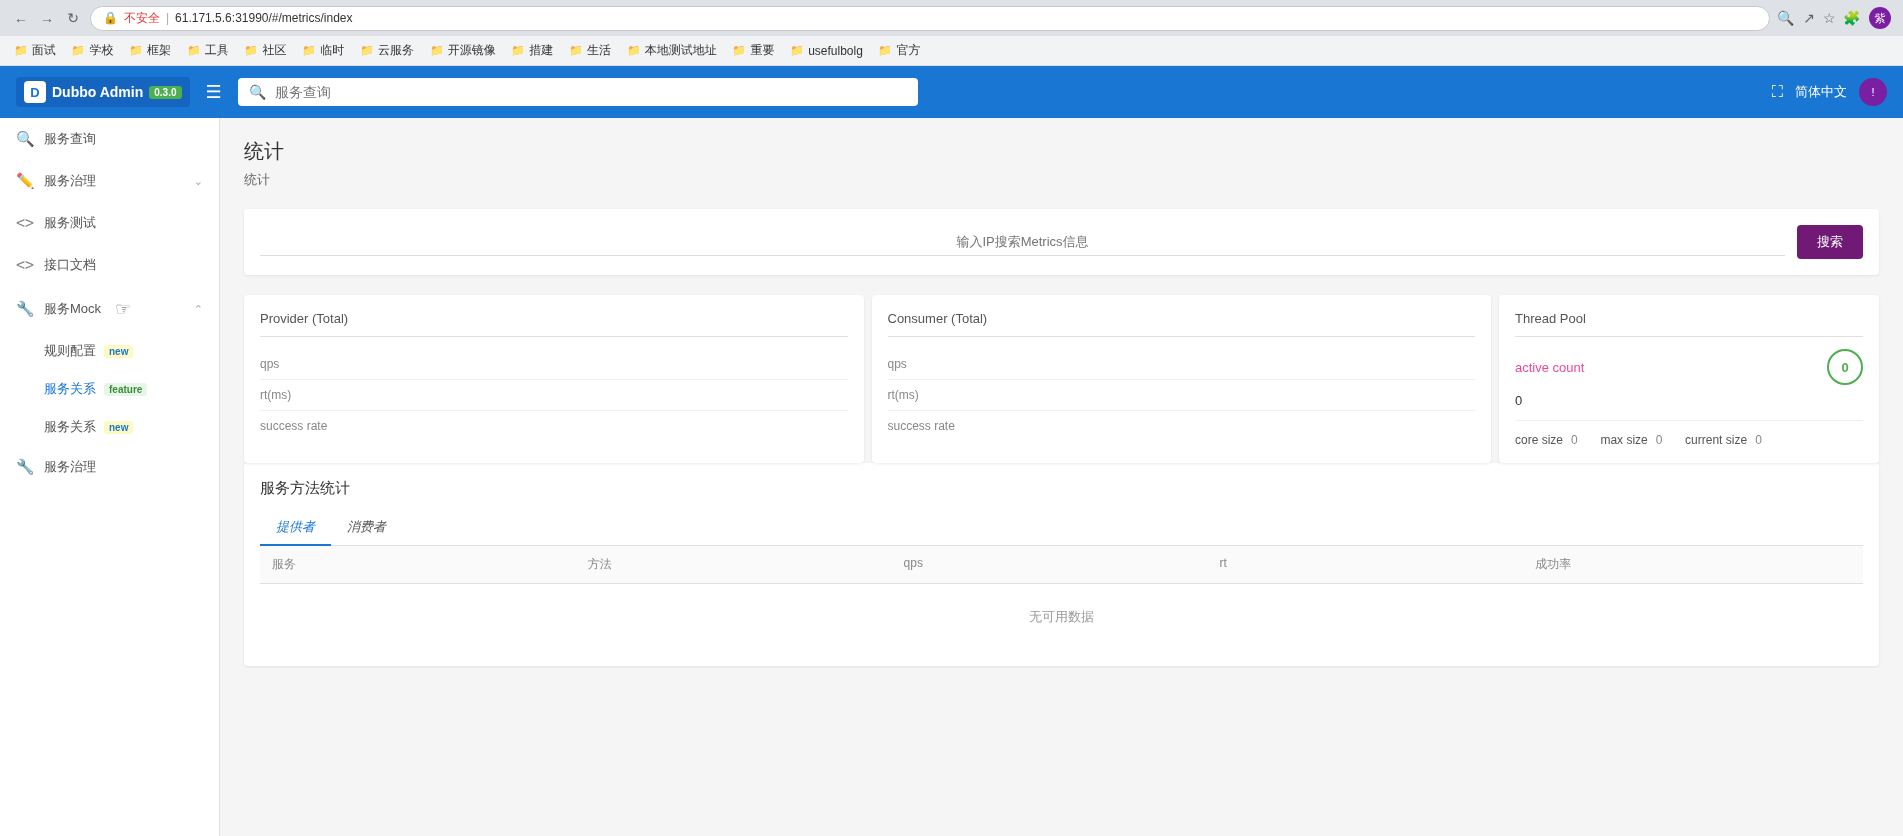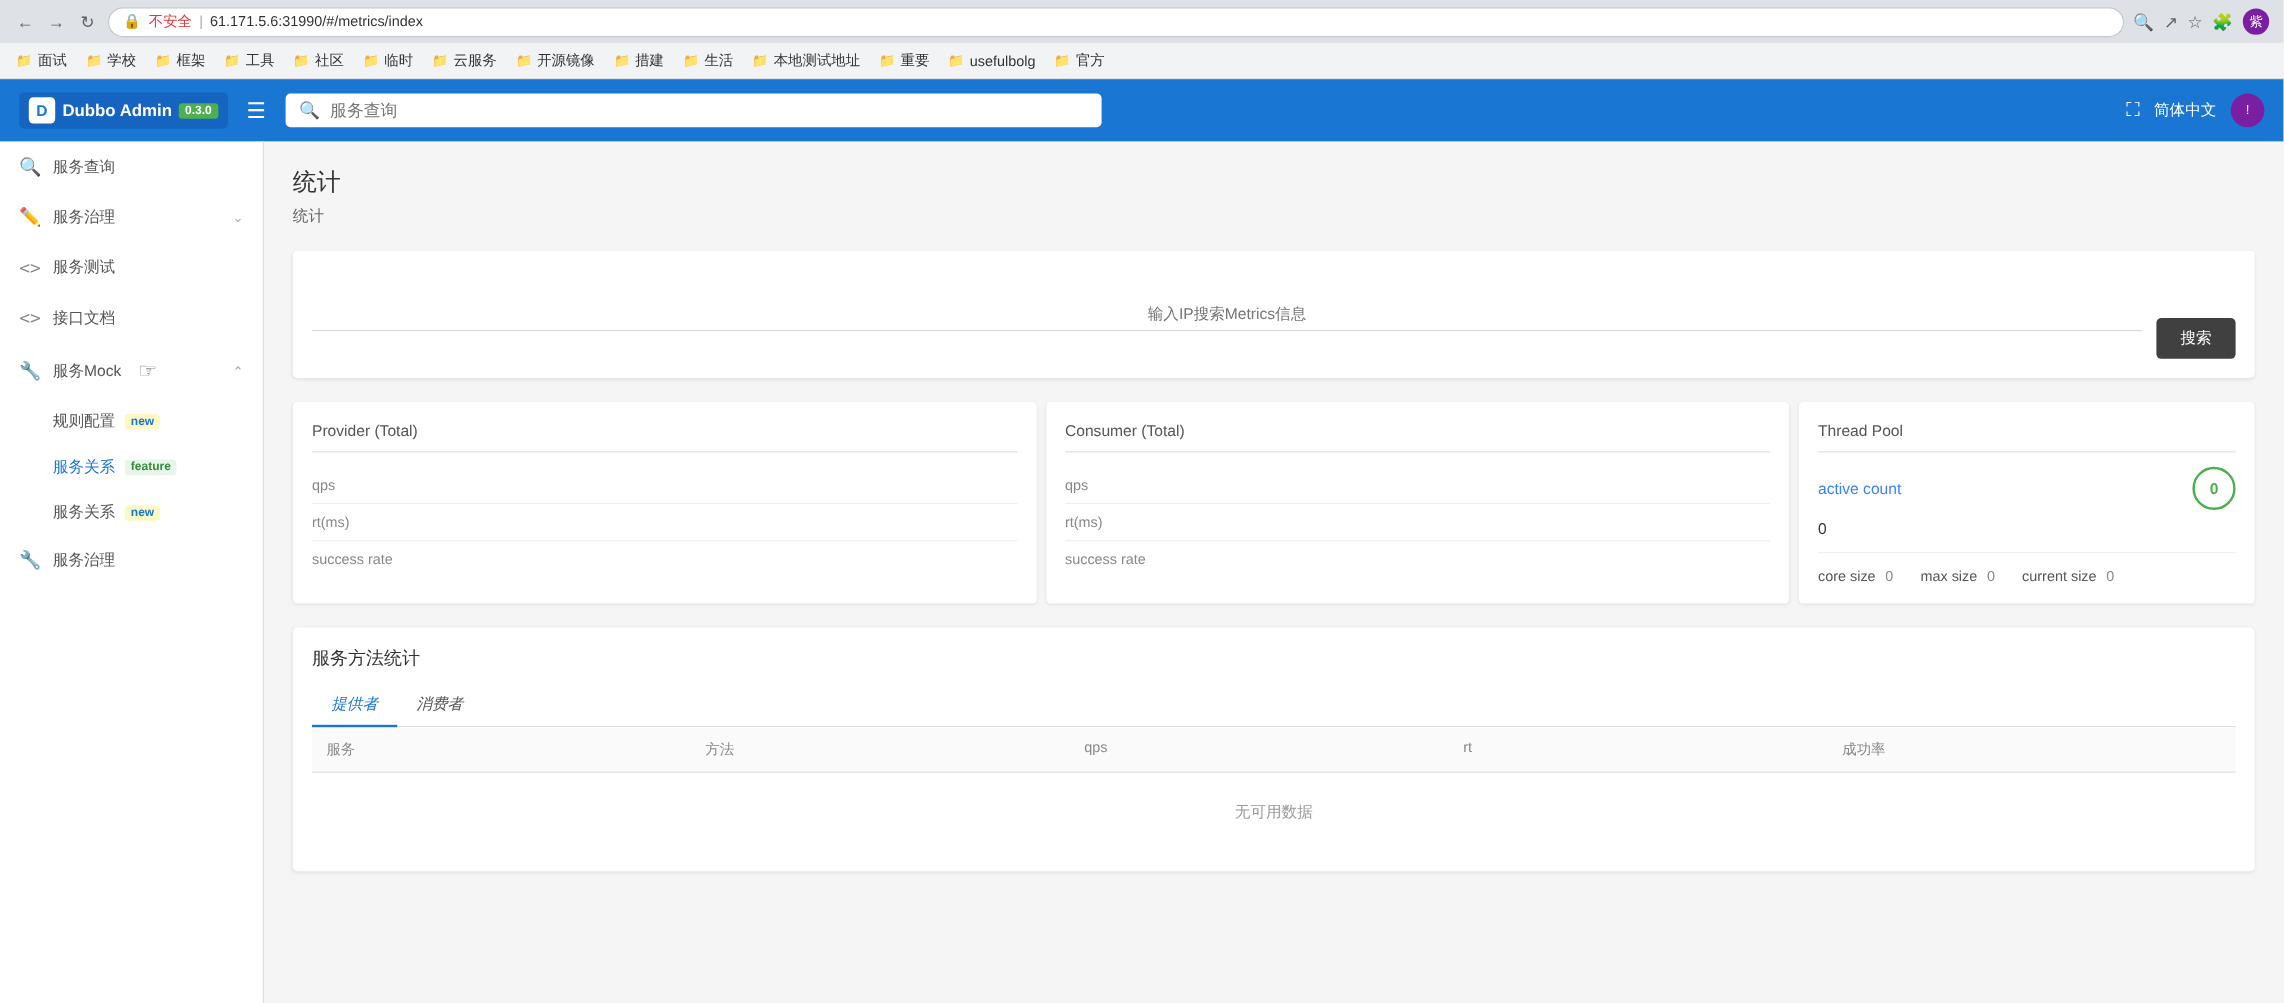--- a/index.html
+++ b/index.html
@@ -131,27 +131,27 @@
     .search-section {
       background: #fff; border-radius: 4px; padding: 16px;
       margin-bottom: 20px; display: flex; align-items: center; gap: 12px;
       box-shadow: 0 1px 3px rgba(0,0,0,0.08);
     }
     .search-section input {
       flex: 1; border: none; border-bottom: 1px solid #ddd; outline: none;
       padding: 6px 0; font-size: 13px; color: #6d28d9; text-align: center;
     }
     .search-btn {
-      background: #404040; color: #fff; border: none; border-radius: 4px;
-      padding: 8px 20px; cursor: pointer; font-size: 13px; margin-top: 40px;
+      background: #701a75; color: #fff; border: none; border-radius: 4px;
+      padding: 8px 20px; cursor: pointer; font-size: 13px;
     }
 
     
     .cards-row {
-      display: flex; gap: 8px; margin-bottom: 20px;
+      display: flex; gap: 8px; 
     }
     .card {
       background: #fff; border-radius: 4px; padding: 16px;
       box-shadow: 0 1px 3px rgba(0,0,0,0.08); flex: 1;
     }
     .card-title {
       font-size: 13px; color: #555; border-bottom: 1px solid #e0e0e0;
       padding-bottom: 10px; margin-bottom: 12px; font-weight: 500;
     }
     .card-metric {
@@ -166,21 +166,21 @@
       box-shadow: 0 1px 3px rgba(0,0,0,0.08); flex: 0 0 380px;
     }
     .thread-pool-title {
       font-size: 13px; color: #555; border-bottom: 1px solid #e0e0e0;
       padding-bottom: 10px; margin-bottom: 12px; font-weight: 500;
     }
     .active-count-row {
       display: flex; align-items: center; justify-content: space-between;
       margin-bottom: 8px;
     }
-    .active-count-label { font-size: 13px; color: #3b82f6; }
+    .active-count-label { font-size: 13px; color: #ec4899; }
     .active-count-circle {
       width: 36px; height: 36px; border-radius: 50%;
       border: 2px solid #4caf50; display: flex; align-items: center;
       justify-content: center; color: #4caf50; font-size: 13px; font-weight: bold;
     }
     .active-count-value { font-size: 13px; color: #333; margin-bottom: 12px; }
     .thread-size-row {
       display: flex; align-items: center; gap: 8px; border-top: 1px solid #f0f0f0;
       padding-top: 12px; font-size: 12px; color: #555;
     }

